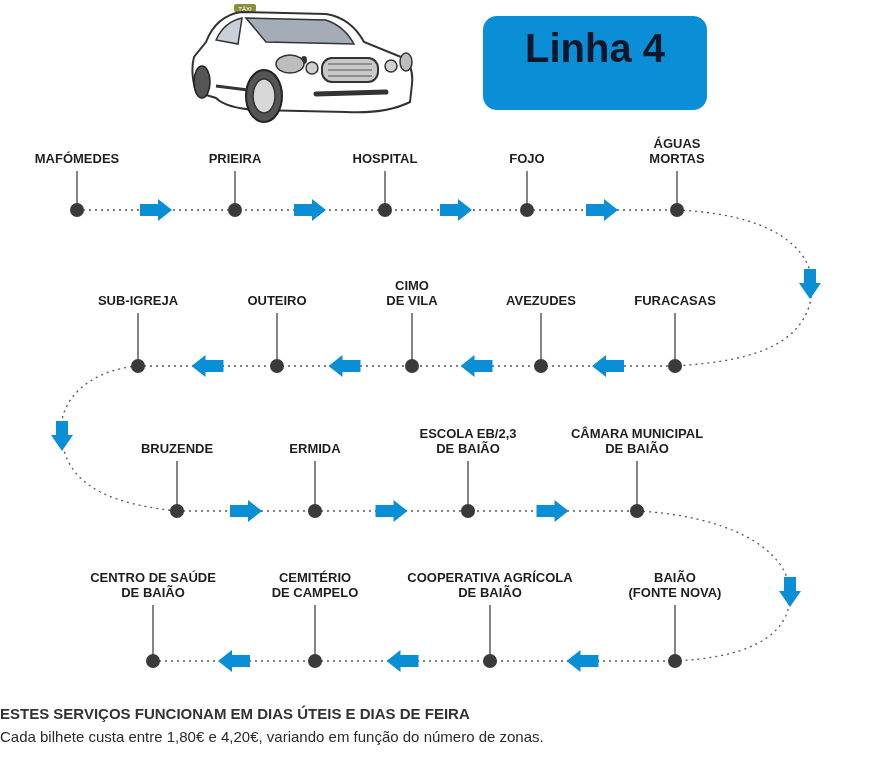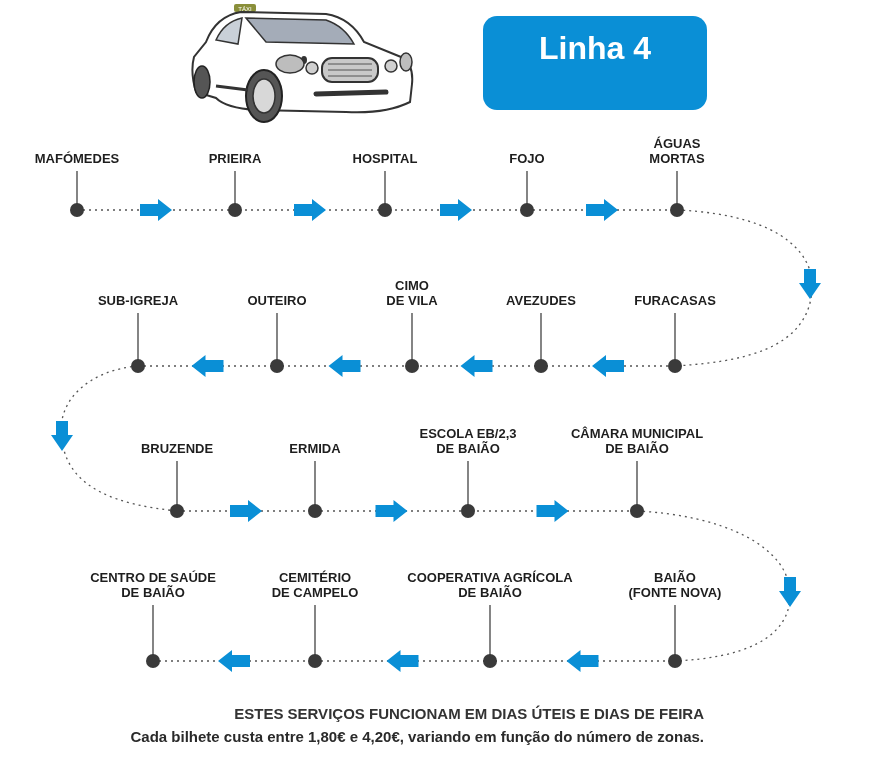--- a/index.html
+++ b/index.html
@@ -3,29 +3,29 @@
 <meta charset="utf-8">
 <style>
   html, body { margin:0; padding:0; background:#ffffff; }
   body { width:884px; height:764px; position:relative; overflow:hidden;
          font-family:"Liberation Sans", sans-serif; }
   #route-svg { position:absolute; left:0; top:0; width:884px; height:764px; }
   .stop-label { font-family:"Liberation Sans", sans-serif; font-weight:bold;
                 font-size:13px; fill:#1e1e1e; }
   .title-box { position:absolute; left:483px; top:16px; width:224px; height:94px;
                background:#0a8fd6; border-radius:14px; text-align:center; }
-  .title-main { position:absolute; left:0; right:0; top:10px; color:#ffffff;
-                font-weight:bold; font-size:32px; line-height:44px;
+  .title-main { position:absolute; left:0; right:0; top:10px; color:#0f172a;
+                font-weight:bold; font-size:40px; line-height:44px;
                 font-family:"Liberation Sans", sans-serif; }
   .title-sub { position:absolute; left:0; right:0; top:54px; font-size:23px;
                line-height:26px; font-family:"Liberation Sans", sans-serif; }
-  .footer { position:absolute; left:0; width:704px; text-align:right;
+  .footer { position:absolute; left:0; width:704px; text-align:left;
             color:#333333; font-family:"Liberation Sans", sans-serif; }
   .footer-1 { top:705px; font-size:15px; font-weight:bold; }
-  .footer-2 { top:728px; font-size:15px; font-weight:bold; color:#2a2a2a; }
+  .footer-2 { top:728px; font-size:15px; font-weight:normal; color:#2a2a2a; }
   .taxi { position:absolute; left:186px; top:2px; width:230px; height:125px; }
 </style>
 </head>
 <body>
 
 <svg class="taxi" viewBox="0 0 230 125">
   <g>
     <rect x="48" y="2" width="22" height="8" rx="2" fill="#8a8f3a"></rect>
     <text x="59" y="8.5" text-anchor="middle" font-size="6" fill="#ffffff" font-family="Liberation Sans, sans-serif">TÁXI</text>
     <path d="M20 40 Q30 14 55 10 L140 12 Q165 16 178 40 L215 55 Q228 62 226 82 L224 100 Q200 112 160 110 L70 108 Q40 106 30 96 L10 90 Q4 70 8 55 Z" fill="#ffffff" stroke="#333" stroke-width="2"></path>

